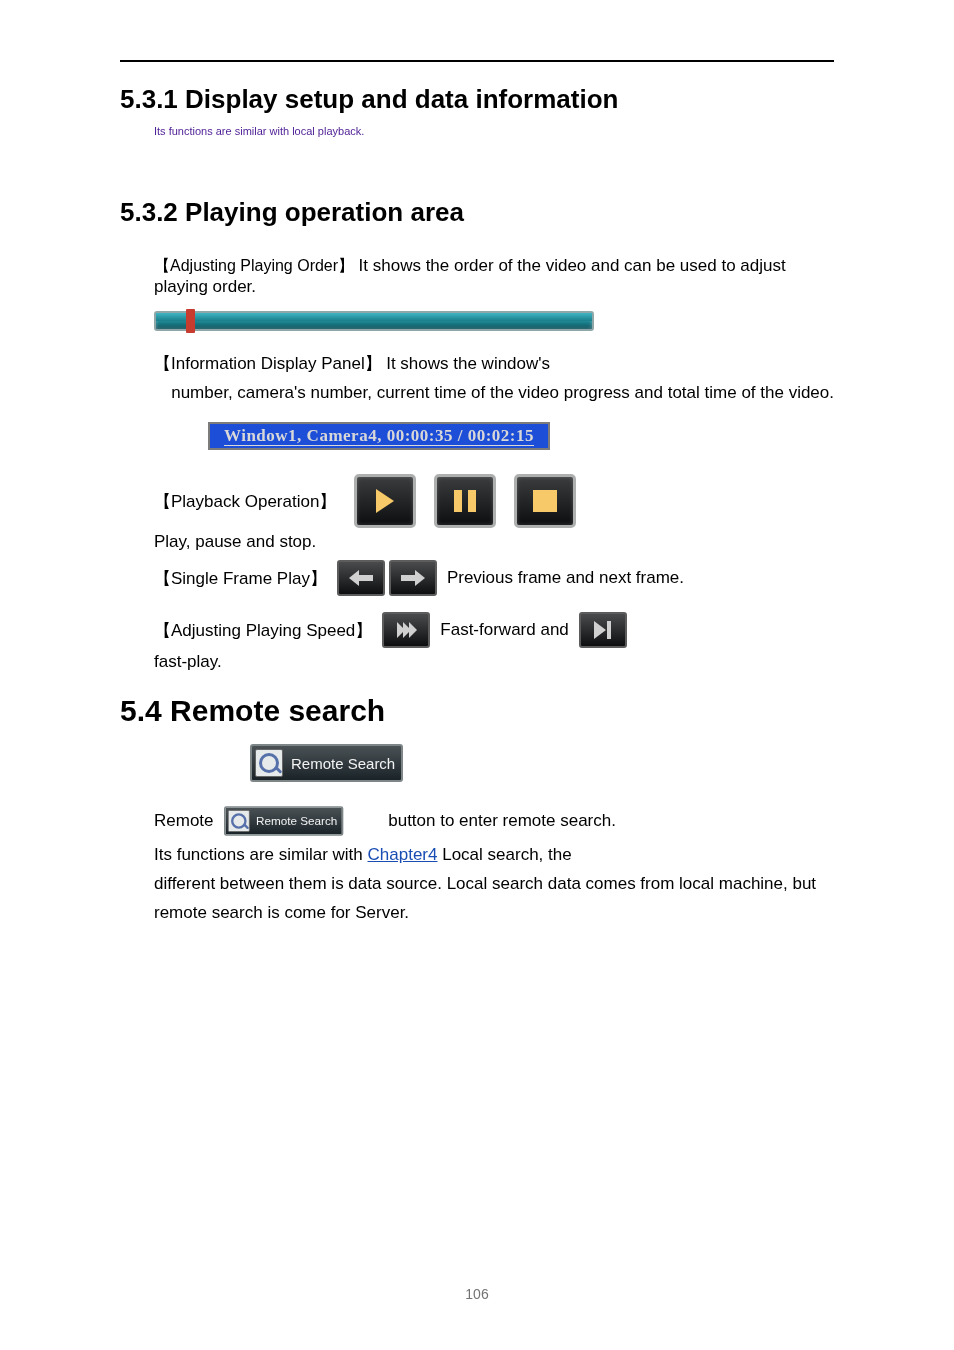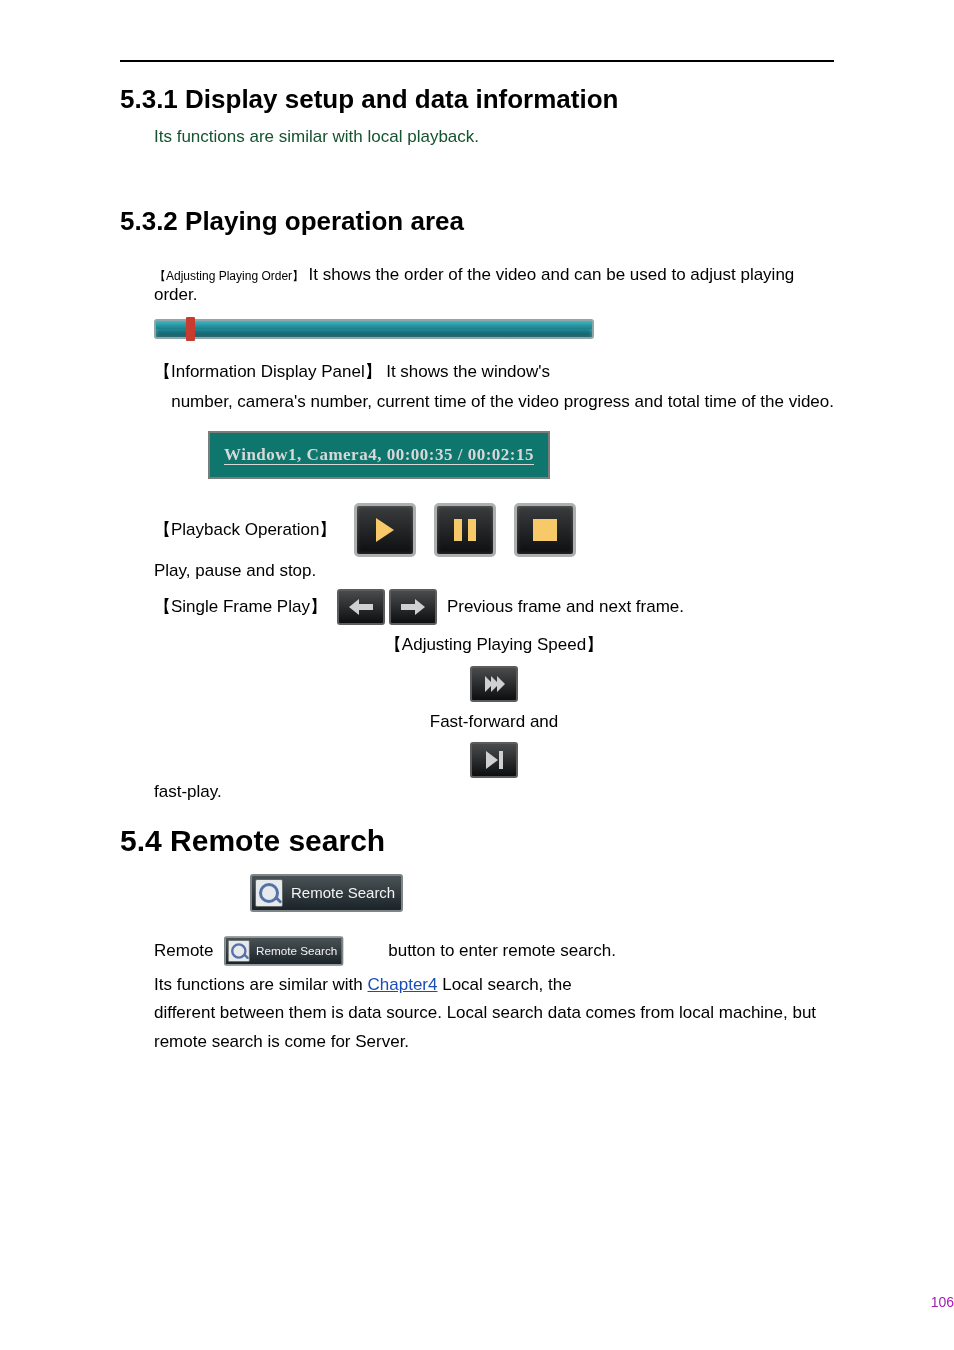--- a/index.html
+++ b/index.html
@@ -26,22 +26,22 @@
   margin: 0;
 }
 .h2 {
   font-size: 26px;
   font-weight: bold;
   margin-top: 22px;
   margin-bottom: 8px;
   color: #000;
 }
 .bodytext {
-  font-size: 17px;
-  color: #14532d;
+  font-size: 11px;
+  color: #4c1d95;
   margin-left: 34px;
   line-height: 1.6;
 }
 .inline-img-1 {
   margin-left: 34px;
   margin-top: 14px;
   margin-bottom: 18px;
   width: 440px;
 }
 .bar-outer {
@@ -68,22 +68,22 @@
   background: #c83b2f;
   border-radius: 1px;
 }
 .info-bar-img {
   margin-top: 4px;
   display: inline-block;
 }
 .info-bar {
   display: inline-block;
   border: 2px solid #7c7c7c;
-  background: #0f766e;
-  padding: 12px 14px;
+  background: #1d4ed8;
+  padding: 2px 14px;
 }
 .info-bar-text {
   color: #d8d8d8;
   font-family: "Times New Roman", serif;
   font-size: 17px;
   font-weight: bold;
   letter-spacing: 0.5px;
   border-bottom: 1px solid #d8d8d8;
 }
 .row {
@@ -235,44 +235,44 @@
   font-size: 17px;
   line-height: 1.7;
   margin-left: 34px;
 }
 .link-blue {
   color: #1a4db3;
   text-decoration: underline;
 }
 .pagenum {
   position: absolute;
-  bottom: 40px;
+  bottom: 48px;
   left: 0;
   right: 0;
-  text-align: right;
+  text-align: center;
   font-size: 14px;
-  color: #a21caf;
+  color: #737373;
 }
 .indent-block {
   margin-left: 34px;
 }
 </style>
 </head>
 <body>
 
 <div class="page">
   <hr class="header-rule">
 
   <div class="h2">5.3.1 Display setup and data information</div>
   <div class="bodytext">Its functions are similar with local playback.</div>
 
   <div class="h2" style="margin-top:56px;">5.3.2 Playing operation area</div>
 
   <div class="indent-block" style="margin-top:28px;">
-    <span class="pre" style="font-size:12px;">【Adjusting Playing Order】</span>
+    <span class="pre" style="font-size:16px;">【Adjusting Playing Order】</span>
     <span style="font-size:17px;">It shows the order of the video and can be used to adjust playing order.</span>
   </div>
 
   <div class="inline-img-1">
     <div class="bar-outer">
         <div class="bar-tick"></div>
       </div>
   </div>
 
   <div class="indent-block" style="line-height:1.75;">
@@ -314,21 +314,21 @@
       </span>
     <span class="smallbtn" style="margin-left:-6px;">
         <span class="arr">
           <span class="shaft"></span>
           <span class="headR"></span>
         </span>
       </span>
     <span style="font-size:17px;">Previous frame and next frame.</span>
   </div>
 
-  <div class="indent-block row" style="margin-top:8px;flex-direction:column;">
+  <div class="indent-block row" style="margin-top:16px;">
     <span class="pre">【Adjusting Playing Speed】</span>
     <span class="smallbtn">
         <span class="triplefwd">
           <span class="t"></span>
           <span class="t"></span>
           <span class="t"></span>
         </span>
       </span>
     <span style="font-size:17px;">Fast-forward and</span>
     <span class="smallbtn">

